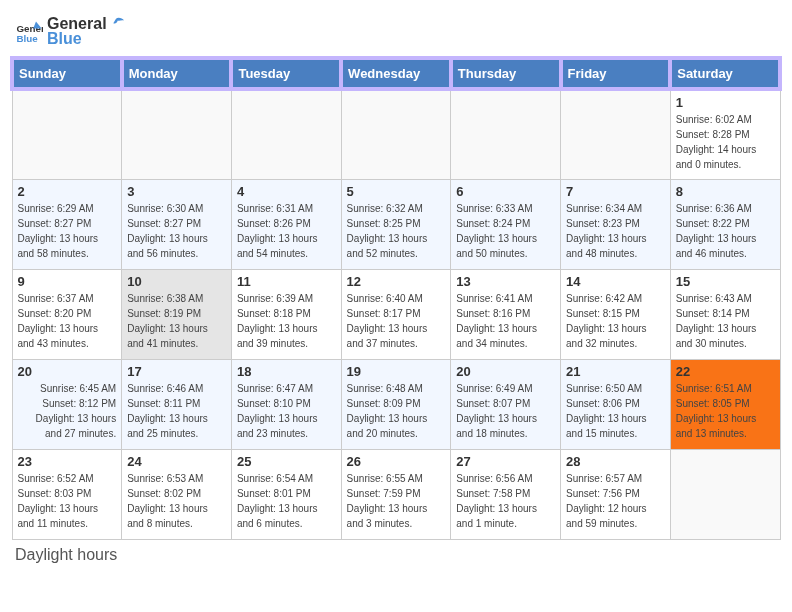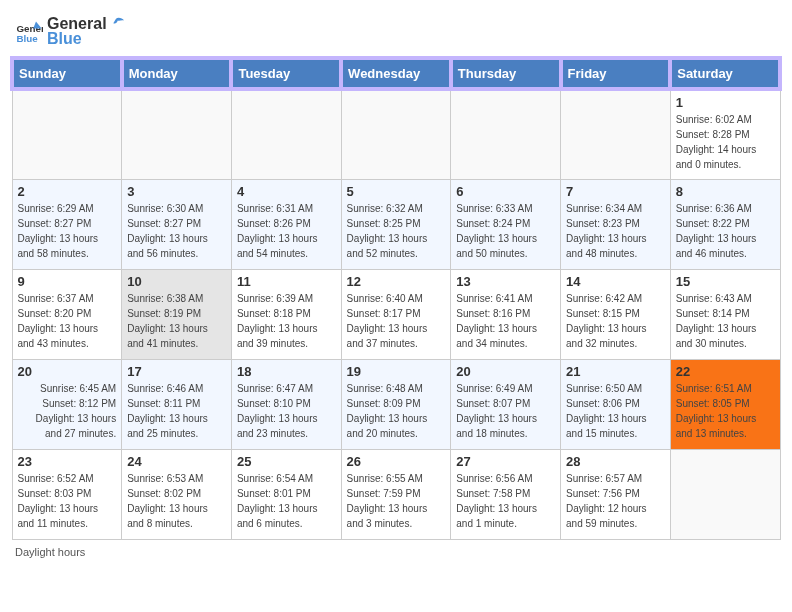--- a/index.html
+++ b/index.html
@@ -68,21 +68,21 @@
       color: #333;
       display: block;
       margin-bottom: 2px;
     }
     .day-info {
       font-size: 10px;
       color: #444;
       line-height: 1.5;
     }
     .footer-note {
-      font-size: 11px;
+      font-size: 16px;
       color: #555;
       margin-top: 6px;
       padding-left: 5px;
     }
     .calendar tr:nth-child(even) td:not(.empty) {
       background: #f2f7ff;
     }
     .calendar tr:nth-child(odd) td:not(.empty) {
       background: #fff;
     }

